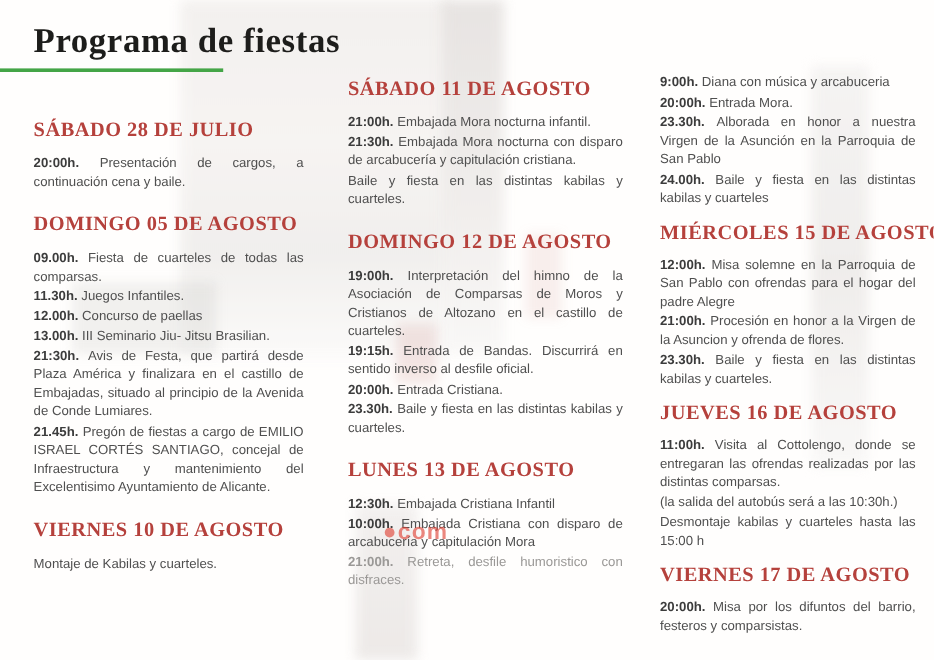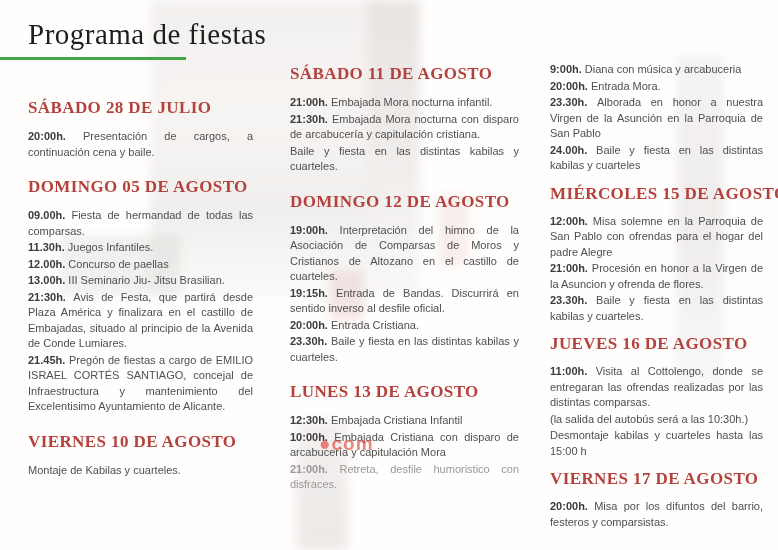--- a/index.html
+++ b/index.html
@@ -21,21 +21,21 @@
        background:linear-gradient(180deg,#f0edec,#e9e5e3);opacity:.8;}
   .bg5{left:610px;top:340px;width:80px;height:210px;
        background:linear-gradient(180deg,#f4f2f1,#ecc;);opacity:.35;}
   .bg6{left:330px;top:270px;width:34px;height:50px;background:rgba(196,120,116,.18);}
   .bg7{left:438px;top:195px;width:30px;height:70px;background:rgba(196,120,116,.12);}
   .bg8{left:60px;top:235px;width:120px;height:60px;background:rgba(180,175,172,.18);}
 
   
   .title{
     position:absolute;left:28px;top:18px;margin:0;
-    font-family:"Liberation Serif", serif;font-weight:normal;
+    font-family:"Liberation Serif", serif;font-weight:bold;
     font-size:29px;letter-spacing:.5px;color:#1d1d1b;
   }
   .green-rule{position:absolute;left:0;top:57px;width:186px;height:3px;background:var(--accent,#44a547);}
 
   
   .col{position:absolute;}
   .col1{left:28px;top:98px;width:225px;}
   .col2{left:290px;top:64px;width:229px;}
   .col3{left:550px;top:62px;width:213px;}
 
@@ -79,21 +79,21 @@
   <h1 class="title">Programa de fiestas</h1>
   <div class="green-rule"></div>
 
   <div class="col col1" id="col-0">
       <div class="section">
         <h2>SÁBADO 28 DE JULIO</h2>
         <p class="item"><span class="time">20:00h. </span><span> Presentación de cargos, a continuación cena y baile.</span></p>
       </div>
       <div class="section">
         <h2>DOMINGO  05 DE AGOSTO</h2>
-        <p class="item"><span class="time">09.00h. </span><span> Fiesta de hermandad de todas las comparsas.</span></p>
+        <p class="item"><span class="time">09.00h. </span><span> Fiesta de cuarteles de todas las comparsas.</span></p>
         <p class="item"><span class="time">11.30h. </span><span> Juegos Infantiles.</span></p>
         <p class="item"><span class="time">12.00h. </span><span> Concurso de paellas</span></p>
         <p class="item"><span class="time">13.00h. </span><span> III Seminario Jiu- Jitsu Brasilian.</span></p>
         <p class="item"><span class="time">21:30h. </span><span> Avis de Festa, que partirá desde Plaza América y finalizara en el castillo de Embajadas, situado al principio de la Avenida de Conde Lumiares.</span></p>
         <p class="item"><span class="time">21.45h. </span><span> Pregón de fiestas a cargo de EMILIO ISRAEL CORTÉS SANTIAGO, concejal de Infraestructura y mantenimiento del Excelentisimo Ayuntamiento de Alicante.</span></p>
       </div>
       <div class="section">
         <h2>VIERNES  10 DE AGOSTO</h2>
         <p class="item"><span>Montaje de Kabilas y cuarteles.</span></p>
       </div>

